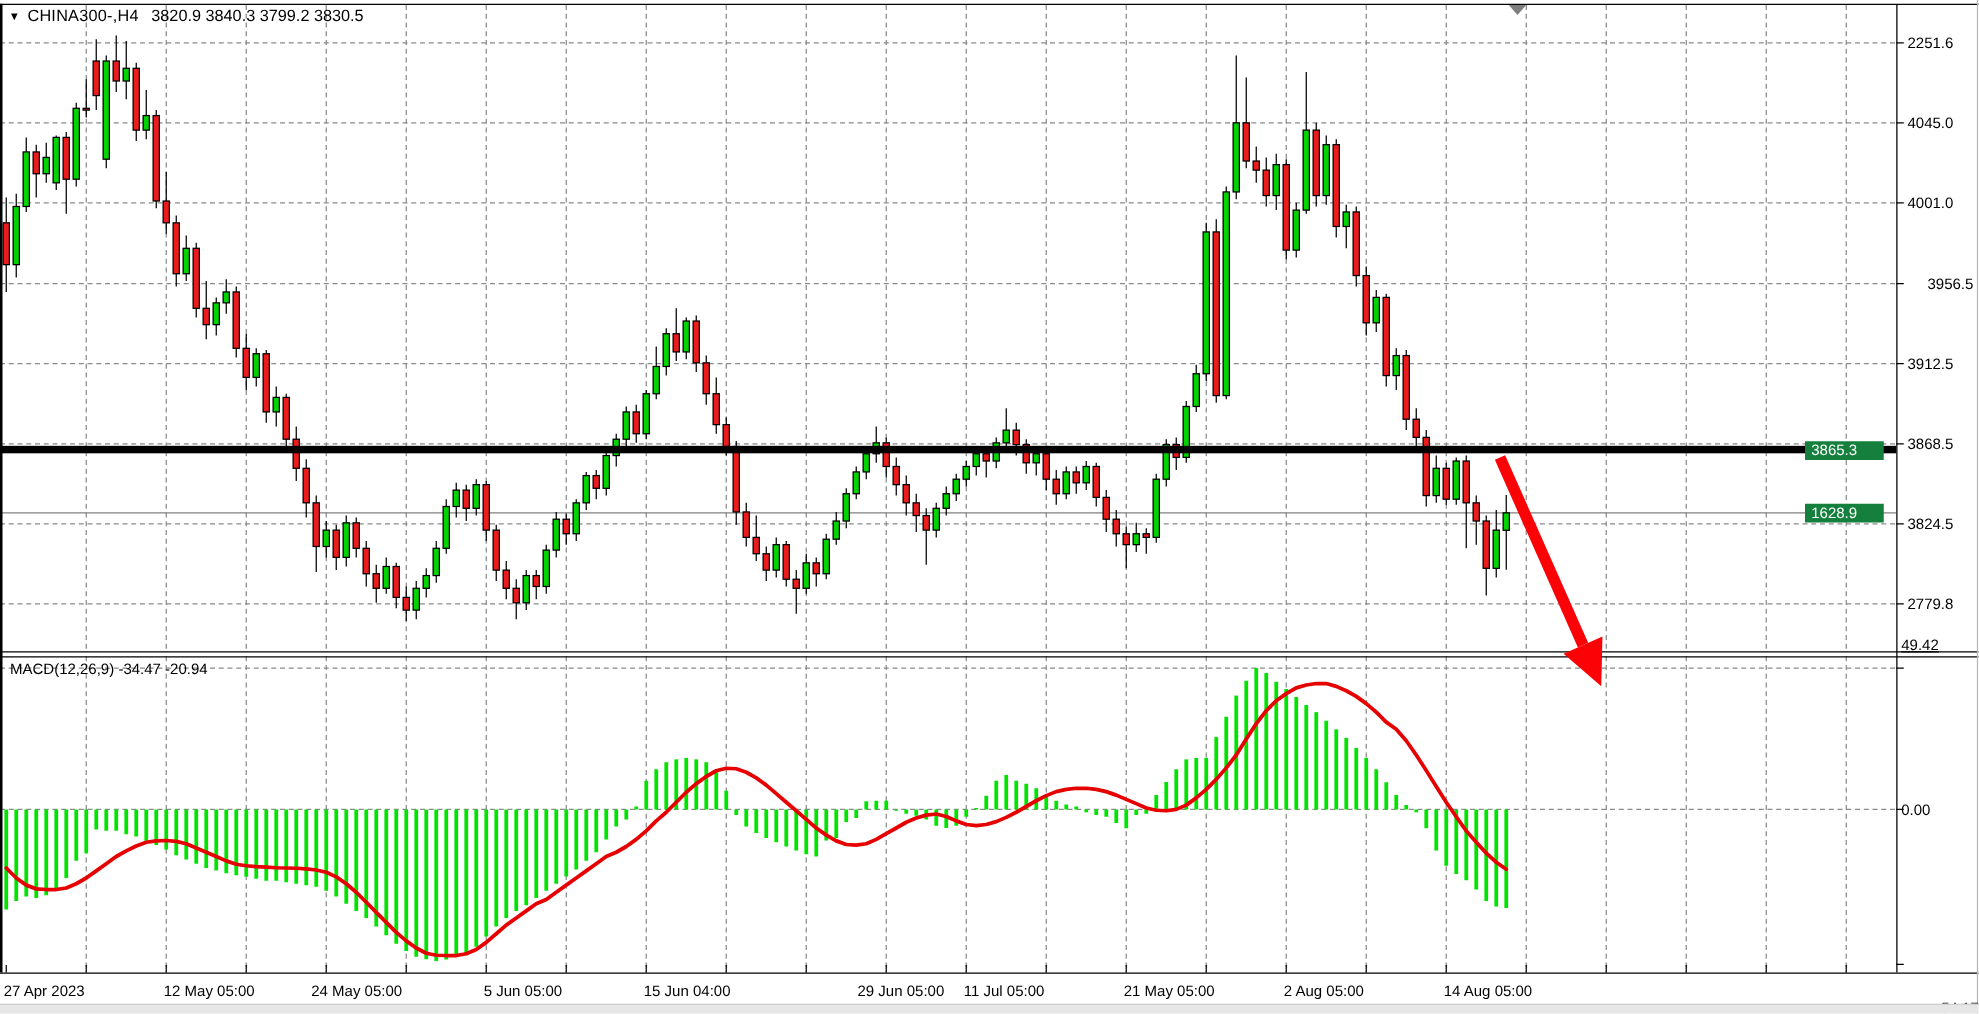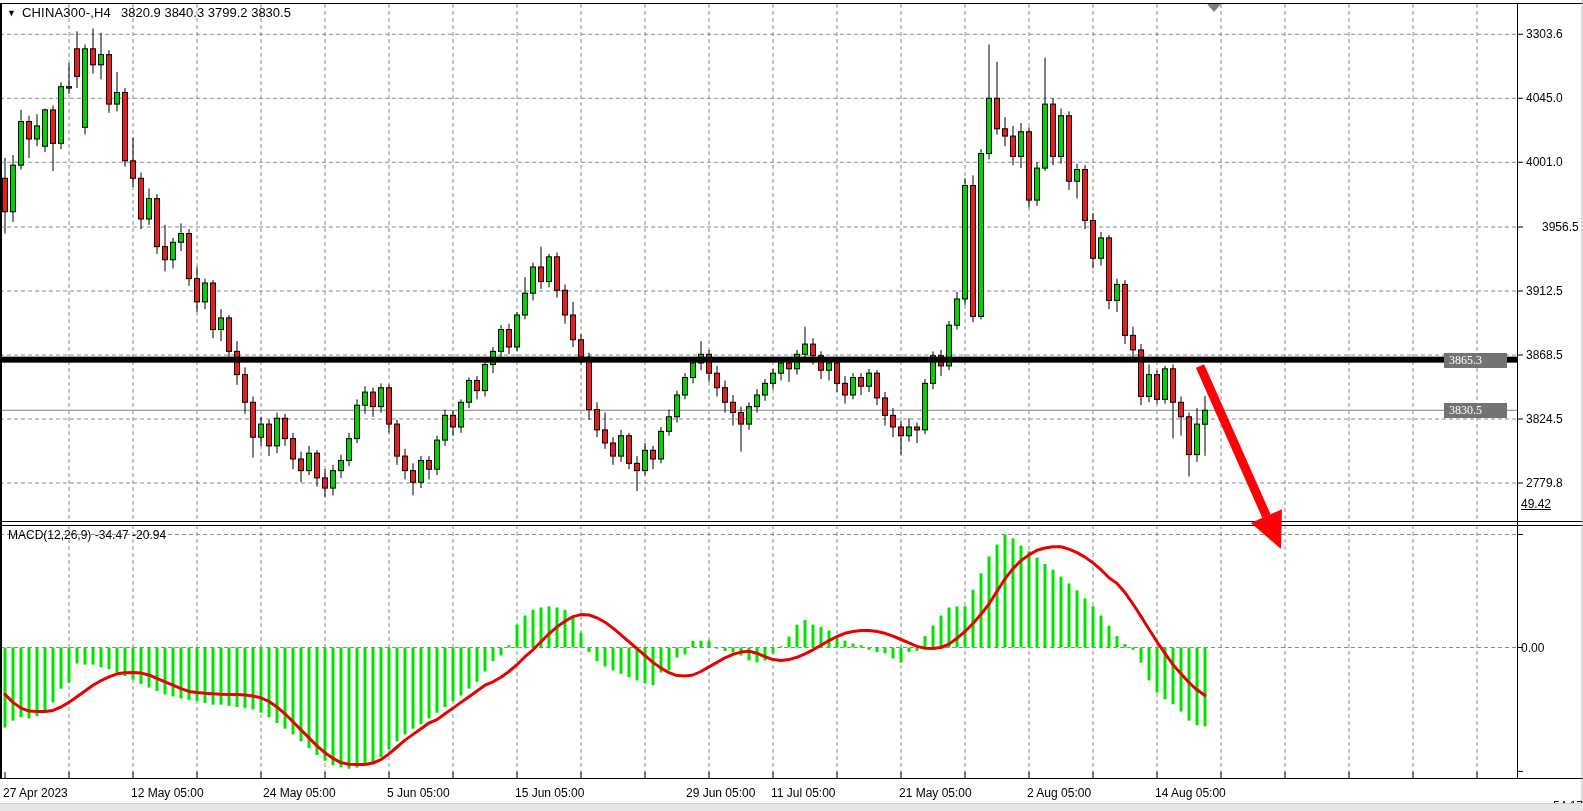--- a/index.html
+++ b/index.html
@@ -5,22 +5,22 @@
   html,body{margin:0;padding:0;background:#fff;}
   #stage{position:relative;width:1583px;height:811px;background:#ffffff;overflow:hidden;
          font-family:"Liberation Sans",sans-serif;color:#000;}
   #chart-svg{position:absolute;left:0;top:0;}
   .overlay{position:absolute;white-space:nowrap;}
   #title-row{left:7px;top:5px;font-size:13px;}
   #title-row .sym{letter-spacing:0.2px;}
   #title-row .ohlc{margin-left:10px;}
   .dd-icon{display:inline-block;font-size:9px;margin-right:6px;transform:translateY(-1px);}
   #macd-label{left:8px;top:528px;font-size:12px;}
-  .badge{position:absolute;left:1444px;width:58px;height:15px;background:#737373;color:#fff;
-         font-size:12px;line-height:15px;padding-left:5px;font-family:Liberation Serif, serif;}
+  .badge{position:absolute;left:1444px;width:58px;height:15px;background:#15803d;color:#fff;
+         font-size:12px;line-height:15px;padding-left:5px;}
   .ylab,.mlab{position:absolute;left:1526px;font-size:12px;line-height:14px;}
   .mlab{left:1521px;}
   .xlab{position:absolute;top:786px;font-size:12px;line-height:14px;}
   #bottom-strip{position:absolute;left:0;top:803px;width:1583px;height:8px;background:#e6e6e6;
                 border-top:1px solid #cfcfcf;}
 </style>
 </head>
 <body>
 
 <div id="stage">
@@ -604,43 +604,43 @@
   <div class="overlay" id="title-row">
     <span class="dd-icon">▼</span><span class="sym">CHINA300-,H4</span><span class="ohlc">3820.9 3840.3 3799.2 3830.5</span>
   </div>
 
   <div class="overlay" id="macd-label">
     <span>MACD(12,26,9)</span>
     <span>-34.47 -20.94</span>
   </div>
 
   <div class="badge" id="badge-hline" style="top: 352.655px;">3865.3</div>
-  <div class="badge" id="badge-bid" style="top: 403.273px;">3830.5</div>
+  <div class="badge" id="badge-bid" style="top: 403.273px;">1628.9</div>
 
   <div id="y-labels">
-      <div class="ylab" style="top: 27.2717px;">3303.6</div>
+      <div class="ylab" style="top: 27.2717px;">2251.6</div>
       <div class="ylab" style="top: 91.2719px;">4045.0</div>
       <div class="ylab" style="top: 155.272px;">4001.0</div>
       <div class="ylab" style="top: 220px; margin-left: 16px;">3956.5</div>
       <div class="ylab" style="top: 284px;">3912.5</div>
       <div class="ylab" style="top: 348px; text-align: center;">3868.5</div>
       <div class="ylab" style="top: 412px;">3824.5</div>
       <div class="ylab" style="top: 476px;">2779.8</div>
     </div>
   <div id="m-labels">
-      <div class="mlab" style="top: 497px; text-decoration: underline;">49.42</div>
+      <div class="mlab" style="top: 509px; text-decoration: underline;">49.42</div>
       <div class="mlab" style="top: 640.5px;">0.00</div>
       <div class="mlab" style="top: 799px; margin-left: 28px;">-54.17</div>
     </div>
   <div id="x-labels">
       <div class="xlab" style="left: 3px;">27 Apr 2023</div>
       <div class="xlab" style="left: 131px;">12 May 05:00</div>
-      <div class="xlab" style="left: 263px;">24 May 05:00</div>
+      <div class="xlab" style="left: 249px;">24 May 05:00</div>
       <div class="xlab" style="left: 387px;">5 Jun 05:00</div>
-      <div class="xlab" style="left: 515px;">15 Jun 05:00</div>
+      <div class="xlab" style="left: 515px;">15 Jun 04:00</div>
       <div class="xlab" style="left: 643px; margin-left: 43px;">29 Jun 05:00</div>
       <div class="xlab" style="left: 771px;">11 Jul 05:00</div>
       <div class="xlab" style="left: 899px;">21 May 05:00</div>
       <div class="xlab" style="left: 1027px;">2 Aug 05:00</div>
       <div class="xlab" style="left: 1155px;">14 Aug 05:00</div>
     </div>
 
   <div id="bottom-strip"></div>
 </div>
 

